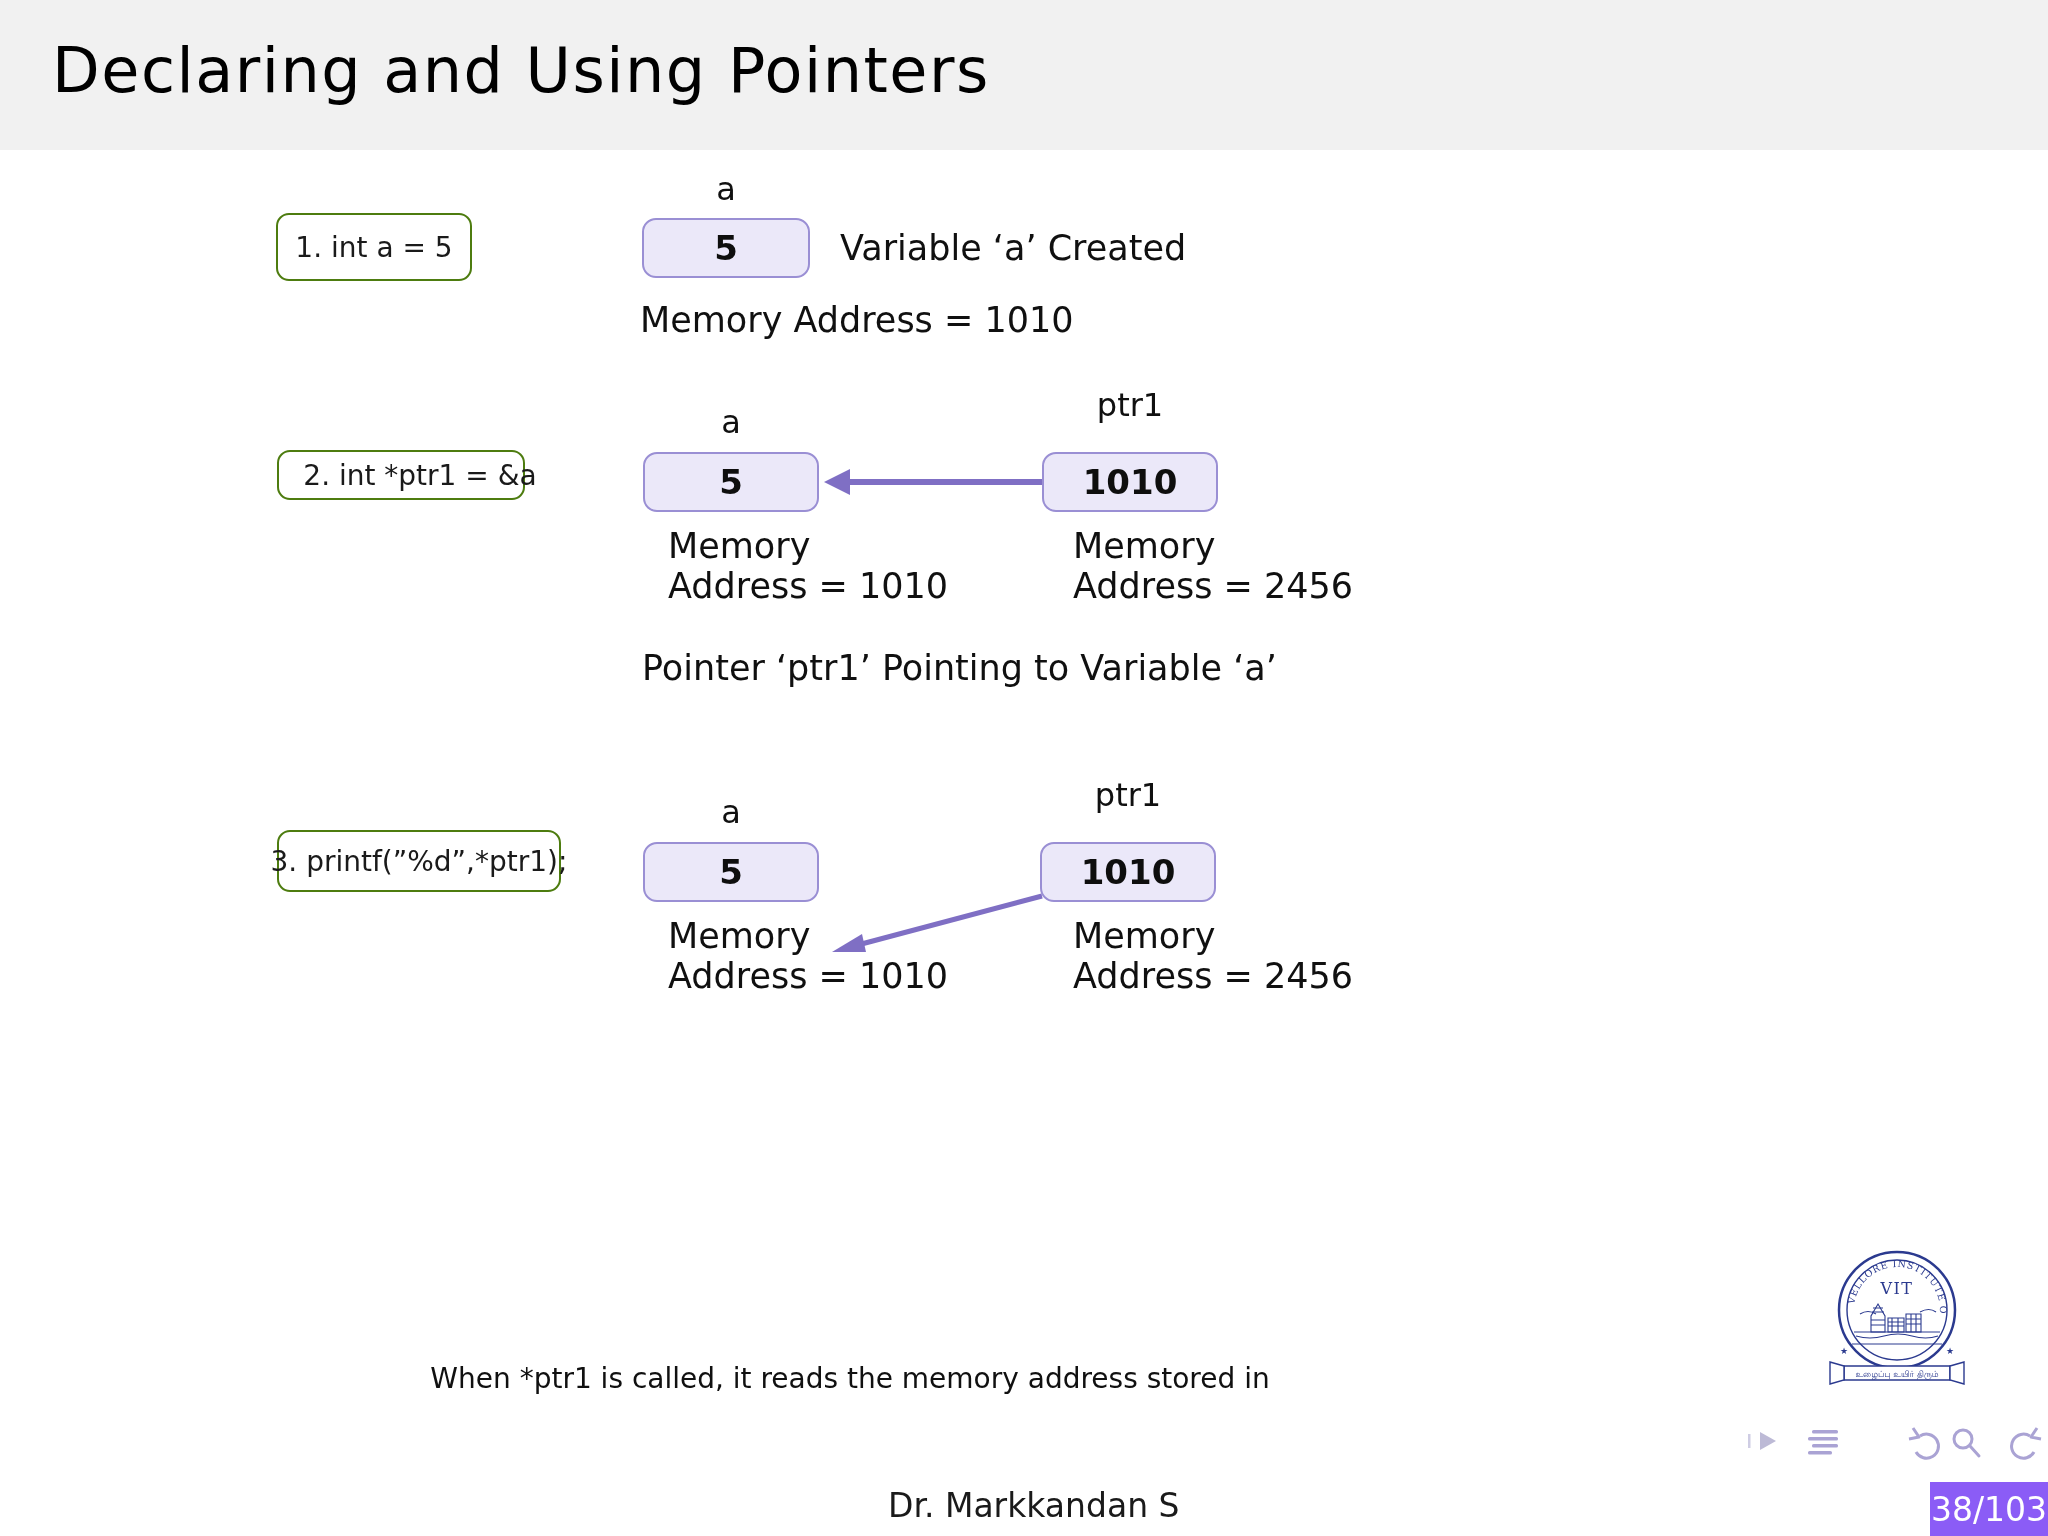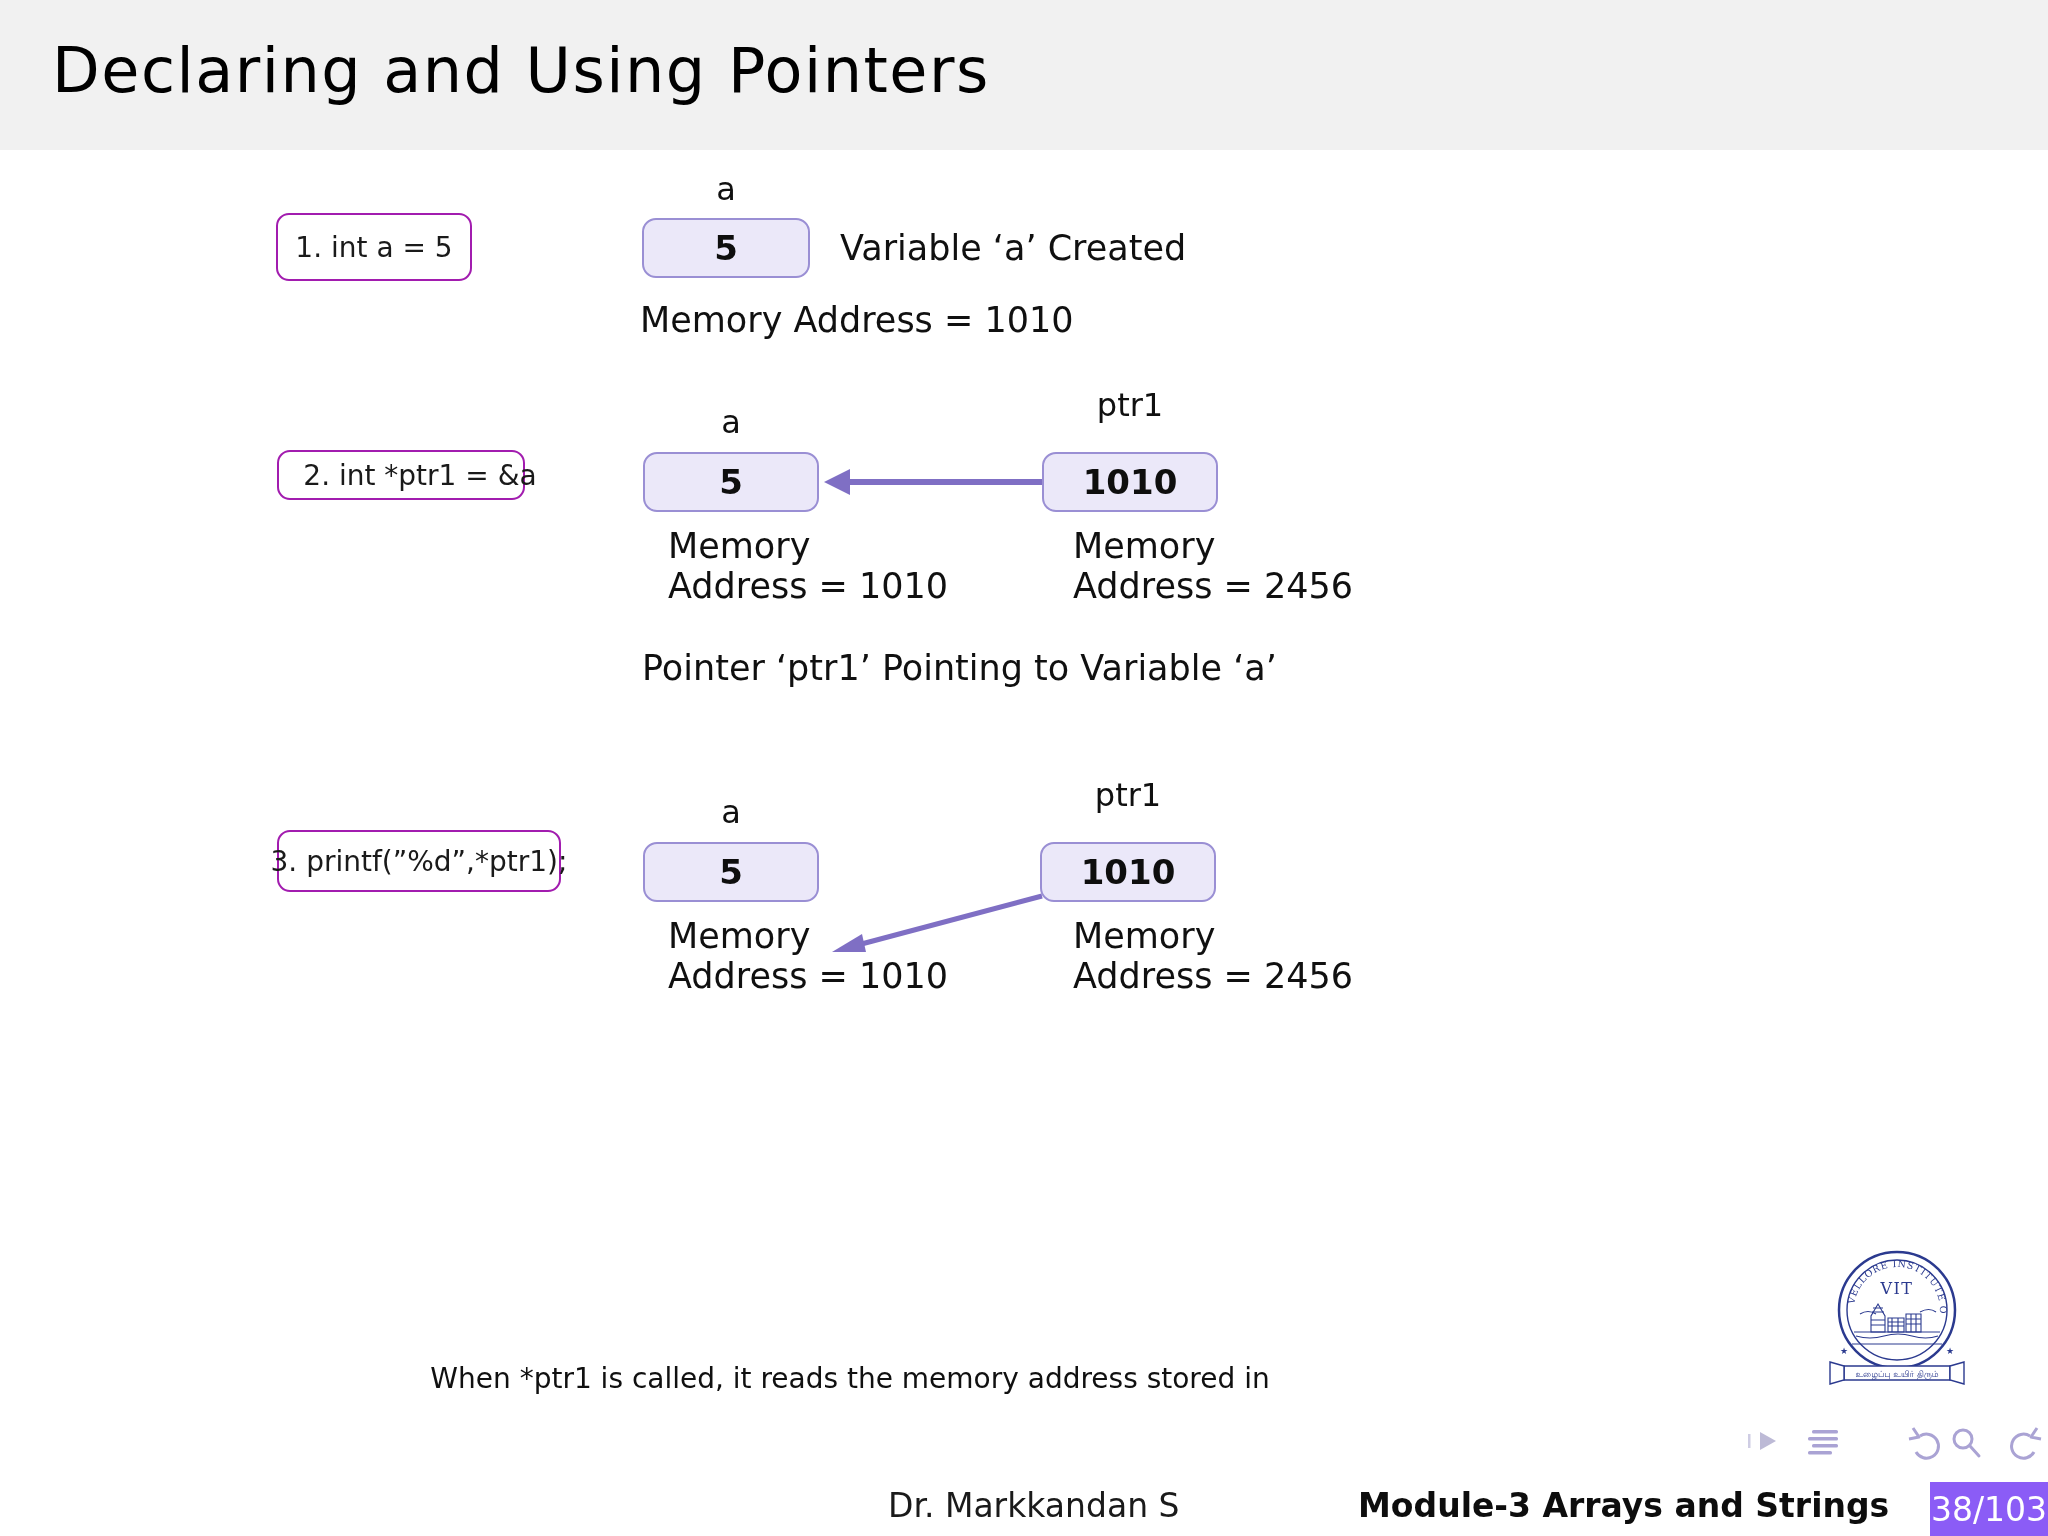--- a/index.html
+++ b/index.html
@@ -32,21 +32,21 @@
     font-weight: normal;
     color: #000000;
     letter-spacing: 1.5px;
     white-space: nowrap;
   }
 
   
   .code-box {
     position: absolute;
     background: #ffffff;
-    border: 2px solid #a21caf;
+    border: 2px solid #4d7c0f;
     border-radius: 13px;
     box-sizing: border-box;
     display: flex;
     align-items: center;
     justify-content: center;
     font-family: "DejaVu Sans", sans-serif;
     font-size: 28px;
     color: #1a1a1a;
     white-space: nowrap;
     padding: 0 10px;
@@ -284,15 +284,14 @@
     <line x1="222" y1="20" x2="231" y2="30" stroke-linecap="round"></line>
   </g>
   <g fill="none" stroke="#aaa3d4" stroke-width="3">
     <path d="M286 26 a 12,12 0 1,1 -4,-16"></path>
     <polyline points="289,2 283,11 293,13" stroke-linejoin="round"></polyline>
   </g>
 </svg>
 
 <div class="footer">
   <div class="footer-author">Dr.  Markkandan  S</div>
-  <div class="footer-module">Module-3   Arrays and Strings</div>
   <div class="footer-page">38/103</div>
 </div>
 
 </body></html>

